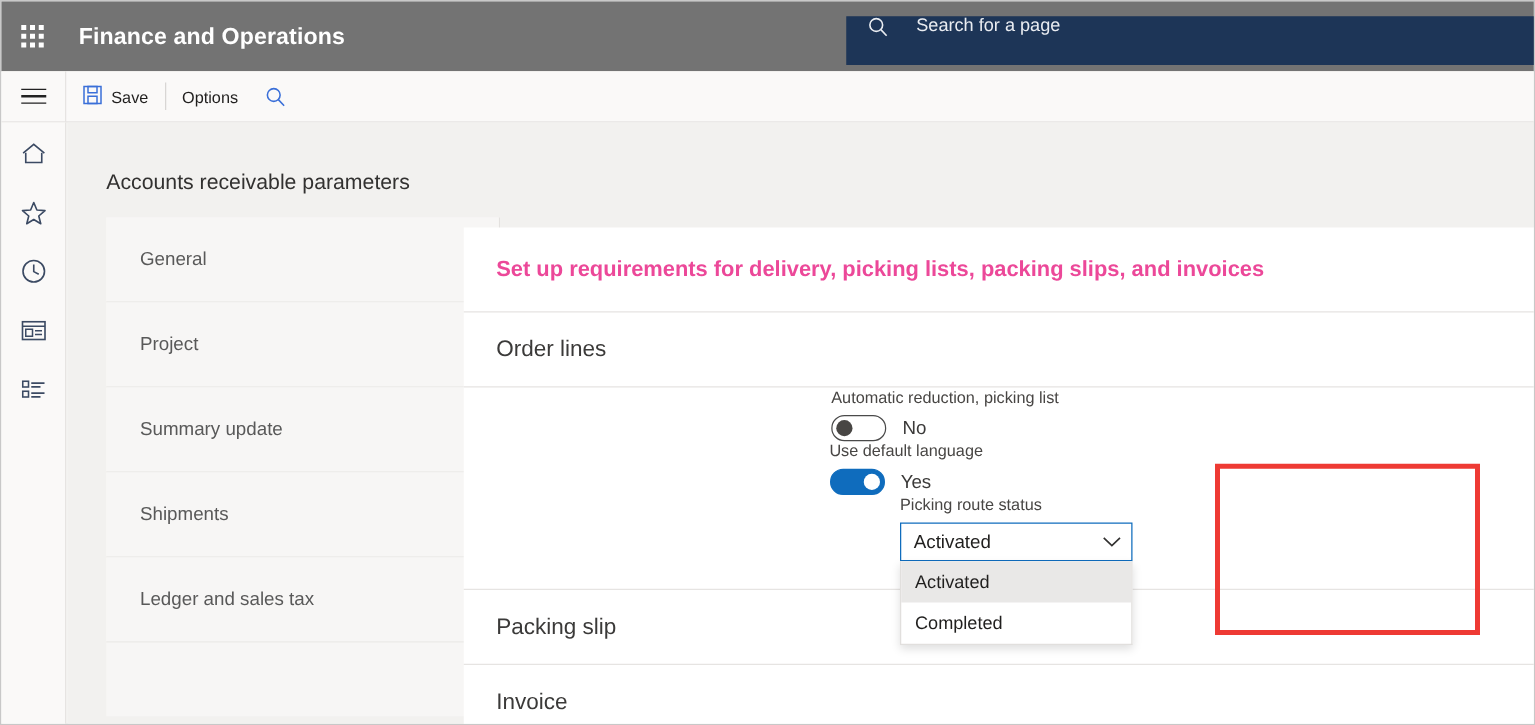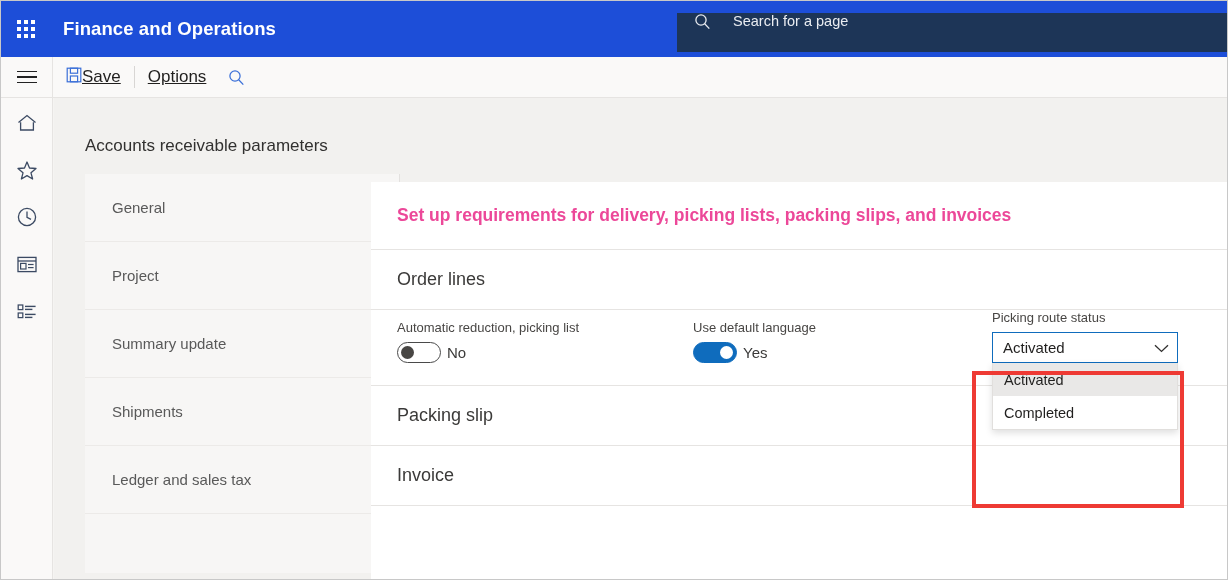--- a/index.html
+++ b/index.html
@@ -14,21 +14,21 @@
     width: 1228px; height: 580px;
     border: 1px solid #c8c8c8;
     background: #f5f4f2;
     overflow: hidden;
   }
 
   
   .topbar {
     position: absolute; left: 0; top: 0;
     width: 1228px; height: 56px;
-    background: #1d4ed8;
+    background: #737373;
     display: flex; align-items: center;
   }
   .waffle {
     width: 18px; height: 18px;
     margin-left: 16px; margin-right: 0;
     display: grid;
     grid-template-columns: repeat(3, 4px);
     grid-template-rows: repeat(3, 4px);
     gap: 3px;
     cursor: pointer;
@@ -65,24 +65,24 @@
   }
   .hamburger {
     width: 52px; height: 41px;
     display: flex; flex-direction: column;
     align-items: center; justify-content: center;
     gap: 4px; cursor: pointer;
     border-right: 1px solid #e6e4e2;
   }
   .hamburger i { display:block; width: 20px; height: 1.6px; background: #222; }
   .cmd-btn {
-    display: flex; align-items: center; 
+    display: flex; align-items: center; gap: 7px;
     height: 41px; padding: 0 13px;
-    font-size: 17px; color: #201f1e;
-    cursor: pointer; white-space: nowrap; text-decoration: underline;
+    font-size: 13px; color: #201f1e;
+    cursor: pointer; white-space: nowrap;
   }
   .cmd-sep { width: 1px; height: 22px; background: #d8d6d4; }
   .cmd-icon-btn {
     display:flex; align-items:center; justify-content:center;
     width: 34px; height: 41px; cursor: pointer;
   }
 
   
   .rail {
     position: absolute; left: 0; top: 97px;
@@ -174,30 +174,31 @@
     border-bottom: 1px solid #e6e4e2;
     position: relative;
   }
   .section-title {
     height: 59px; display: flex; align-items: center;
     padding-left: 26px;
     font-size: 18px; color: #3b3a39;
     cursor: pointer;
   }
   .fields {
-    display: flex; align-items: flex-end;
+    display: flex; align-items: center;
     padding: 0 0 22px 26px;
     gap: 0;
+    flex-direction: column;
   }
   .field { position: relative; }
   .field-label {
     font-size: 13px; color: #484644;
     margin-bottom: 7px; white-space: nowrap;
   }
-  .toggle-row { display: flex; align-items: center; gap: 6px; }
+  .toggle-row { display: flex; align-items: center; gap: 13px; }
   .switch {
     width: 44px; height: 21px; border-radius: 11px;
     position: relative; cursor: pointer; flex: none;
   }
   .switch.off { background: #ffffff; border: 1.4px solid #4a4a4a; }
   .switch.off .knob {
     position: absolute; left: 3px; top: 3px;
     width: 13px; height: 13px; border-radius: 50%; background: #484644;
   }
   .switch.on { background: #0f6cbd; border: 1.4px solid #0f6cbd; }

